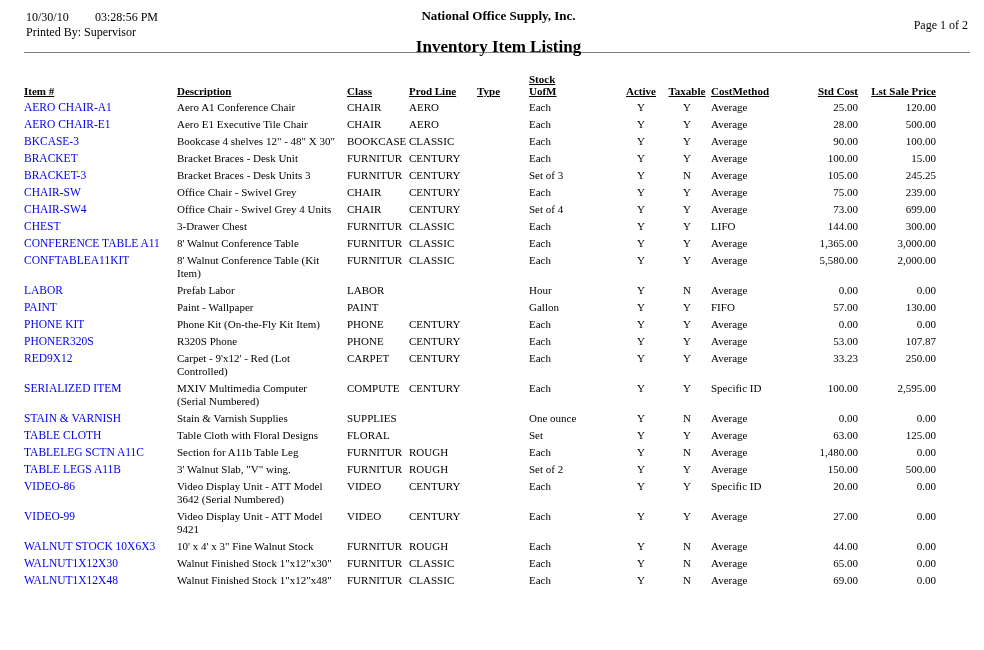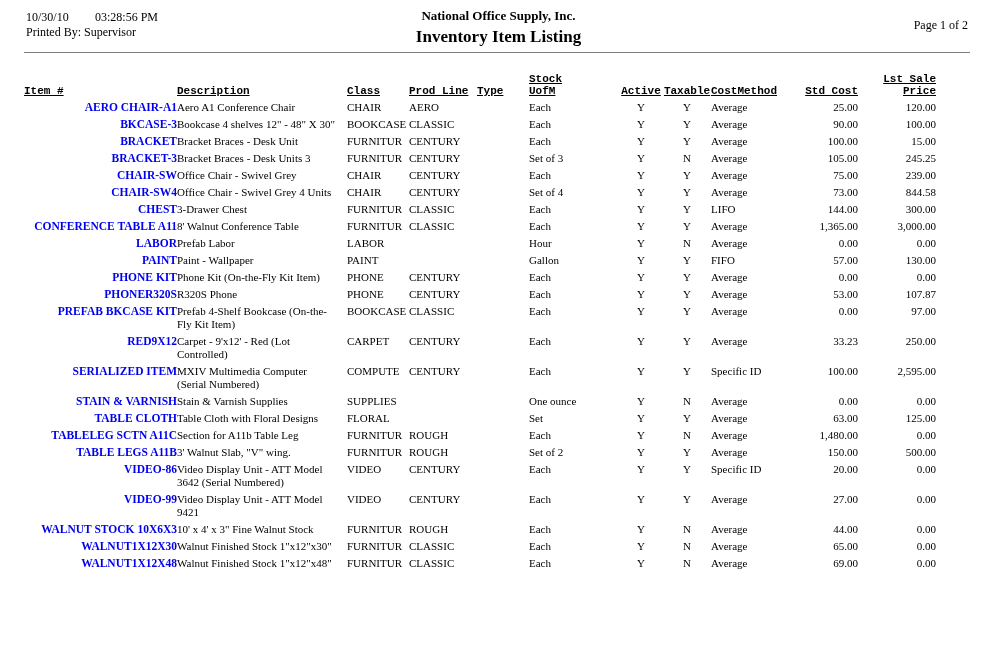--- a/index.html
+++ b/index.html
@@ -8,31 +8,31 @@
     font-family:"Liberation Serif", serif;color:#000000;
   }
   .page{padding:4px 14px 0 24px;position:relative;}
   
   .report-header{position:relative;height:44px;}
   .hdr-left{position:absolute;left:2px;top:6px;font-size:12px;}
   .hdr-left .date{display:inline-block;min-width:66px;}
   .hdr-left .printedby{}
   .hdr-center{position:absolute;left:3px;right:0;top:4px;text-align:center;}
   .company{font-size:13px;font-weight:bold;}
-  .report-title{font-size:17px;font-weight:bold;margin-top:3px;}
+  .report-title{font-size:17px;font-weight:bold;margin-top:13px;}
   .hdr-right{position:absolute;right:2px;top:14px;font-size:12px;}
   .hdr-rule{border:none;border-top:1px solid #7d7d7d;margin:4px 0 0 0;}
   
   table{border-collapse:collapse;table-layout:fixed;margin-top:20px;font-size:11px;width:912px;}
-  th{font-weight:bold;text-align:left;vertical-align:bottom;padding:0 0 2px 0;font-size:11px;font-family:Liberation Mono, monospace;}
+  th{font-weight:bold;text-align:left;vertical-align:bottom;padding:0 0 2px 0;font-size:11px;}
   th .u{text-decoration:underline;}
   th.c,td.c{text-align:center;}
   th.r,td.r{text-align:right;}
   td{vertical-align:top;padding:2px 0 2px 0;line-height:13px;}
-  td.item{color:#0000ee;font-weight:bold;font-size:11.5px;text-align:right;}
+  td.item{color:#0000ee;font-weight:normal;font-size:11.5px;}
   td.desc{padding-right:10px;}
   th.stockhdr span{display:block;}
 </style>
 </head>
 <body>
 
 <div class="page">
 
   <div class="report-header">
     <div class="hdr-left">
@@ -88,20 +88,33 @@
       <td>AERO</td>
       <td></td>
       <td>Each</td>
       <td class="c">Y</td>
       <td class="c">Y</td>
       <td>Average</td>
       <td class="r">25.00</td>
       <td class="r">120.00</td>
     </tr>
         <tr>
+      <td class="item">AERO CHAIR-E1</td>
+      <td class="desc">Aero E1 Executive Tile Chair</td>
+      <td>CHAIR</td>
+      <td>AERO</td>
+      <td></td>
+      <td>Each</td>
+      <td class="c">Y</td>
+      <td class="c">Y</td>
+      <td>Average</td>
+      <td class="r">28.00</td>
+      <td class="r">500.00</td>
+    </tr>
+        <tr>
       <td class="item">BKCASE-3</td>
       <td class="desc">Bookcase 4 shelves 12" - 48" X 30"</td>
       <td>BOOKCASE</td>
       <td>CLASSIC</td>
       <td></td>
       <td>Each</td>
       <td class="c">Y</td>
       <td class="c">Y</td>
       <td>Average</td>
       <td class="r">90.00</td>
@@ -150,21 +163,21 @@
       <td class="item">CHAIR-SW4</td>
       <td class="desc">Office Chair - Swivel Grey 4 Units</td>
       <td>CHAIR</td>
       <td>CENTURY</td>
       <td></td>
       <td>Set of 4</td>
       <td class="c">Y</td>
       <td class="c">Y</td>
       <td>Average</td>
       <td class="r">73.00</td>
-      <td class="r">844.58</td>
+      <td class="r">699.00</td>
     </tr>
         <tr>
       <td class="item">CHEST</td>
       <td class="desc">3-Drawer Chest</td>
       <td>FURNITUR</td>
       <td>CLASSIC</td>
       <td></td>
       <td>Each</td>
       <td class="c">Y</td>
       <td class="c">Y</td>
@@ -179,20 +192,33 @@
       <td>CLASSIC</td>
       <td></td>
       <td>Each</td>
       <td class="c">Y</td>
       <td class="c">Y</td>
       <td>Average</td>
       <td class="r">1,365.00</td>
       <td class="r">3,000.00</td>
     </tr>
         <tr>
+      <td class="item">CONFTABLEA11KIT</td>
+      <td class="desc">8' Walnut Conference Table (Kit Item)</td>
+      <td>FURNITUR</td>
+      <td>CLASSIC</td>
+      <td></td>
+      <td>Each</td>
+      <td class="c">Y</td>
+      <td class="c">Y</td>
+      <td>Average</td>
+      <td class="r">5,580.00</td>
+      <td class="r">2,000.00</td>
+    </tr>
+        <tr>
       <td class="item">LABOR</td>
       <td class="desc">Prefab Labor</td>
       <td>LABOR</td>
       <td></td>
       <td></td>
       <td>Hour</td>
       <td class="c">Y</td>
       <td class="c">N</td>
       <td>Average</td>
       <td class="r">0.00</td>
@@ -229,33 +255,20 @@
       <td class="desc">R320S Phone</td>
       <td>PHONE</td>
       <td>CENTURY</td>
       <td></td>
       <td>Each</td>
       <td class="c">Y</td>
       <td class="c">Y</td>
       <td>Average</td>
       <td class="r">53.00</td>
       <td class="r">107.87</td>
-    </tr>
-        <tr>
-      <td class="item">PREFAB BKCASE KIT</td>
-      <td class="desc">Prefab 4-Shelf Bookcase (On-the-Fly Kit Item)</td>
-      <td>BOOKCASE</td>
-      <td>CLASSIC</td>
-      <td></td>
-      <td>Each</td>
-      <td class="c">Y</td>
-      <td class="c">Y</td>
-      <td>Average</td>
-      <td class="r">0.00</td>
-      <td class="r">97.00</td>
     </tr>
         <tr>
       <td class="item">RED9X12</td>
       <td class="desc">Carpet - 9'x12' - Red (Lot Controlled)</td>
       <td>CARPET</td>
       <td>CENTURY</td>
       <td></td>
       <td>Each</td>
       <td class="c">Y</td>
       <td class="c">Y</td>

